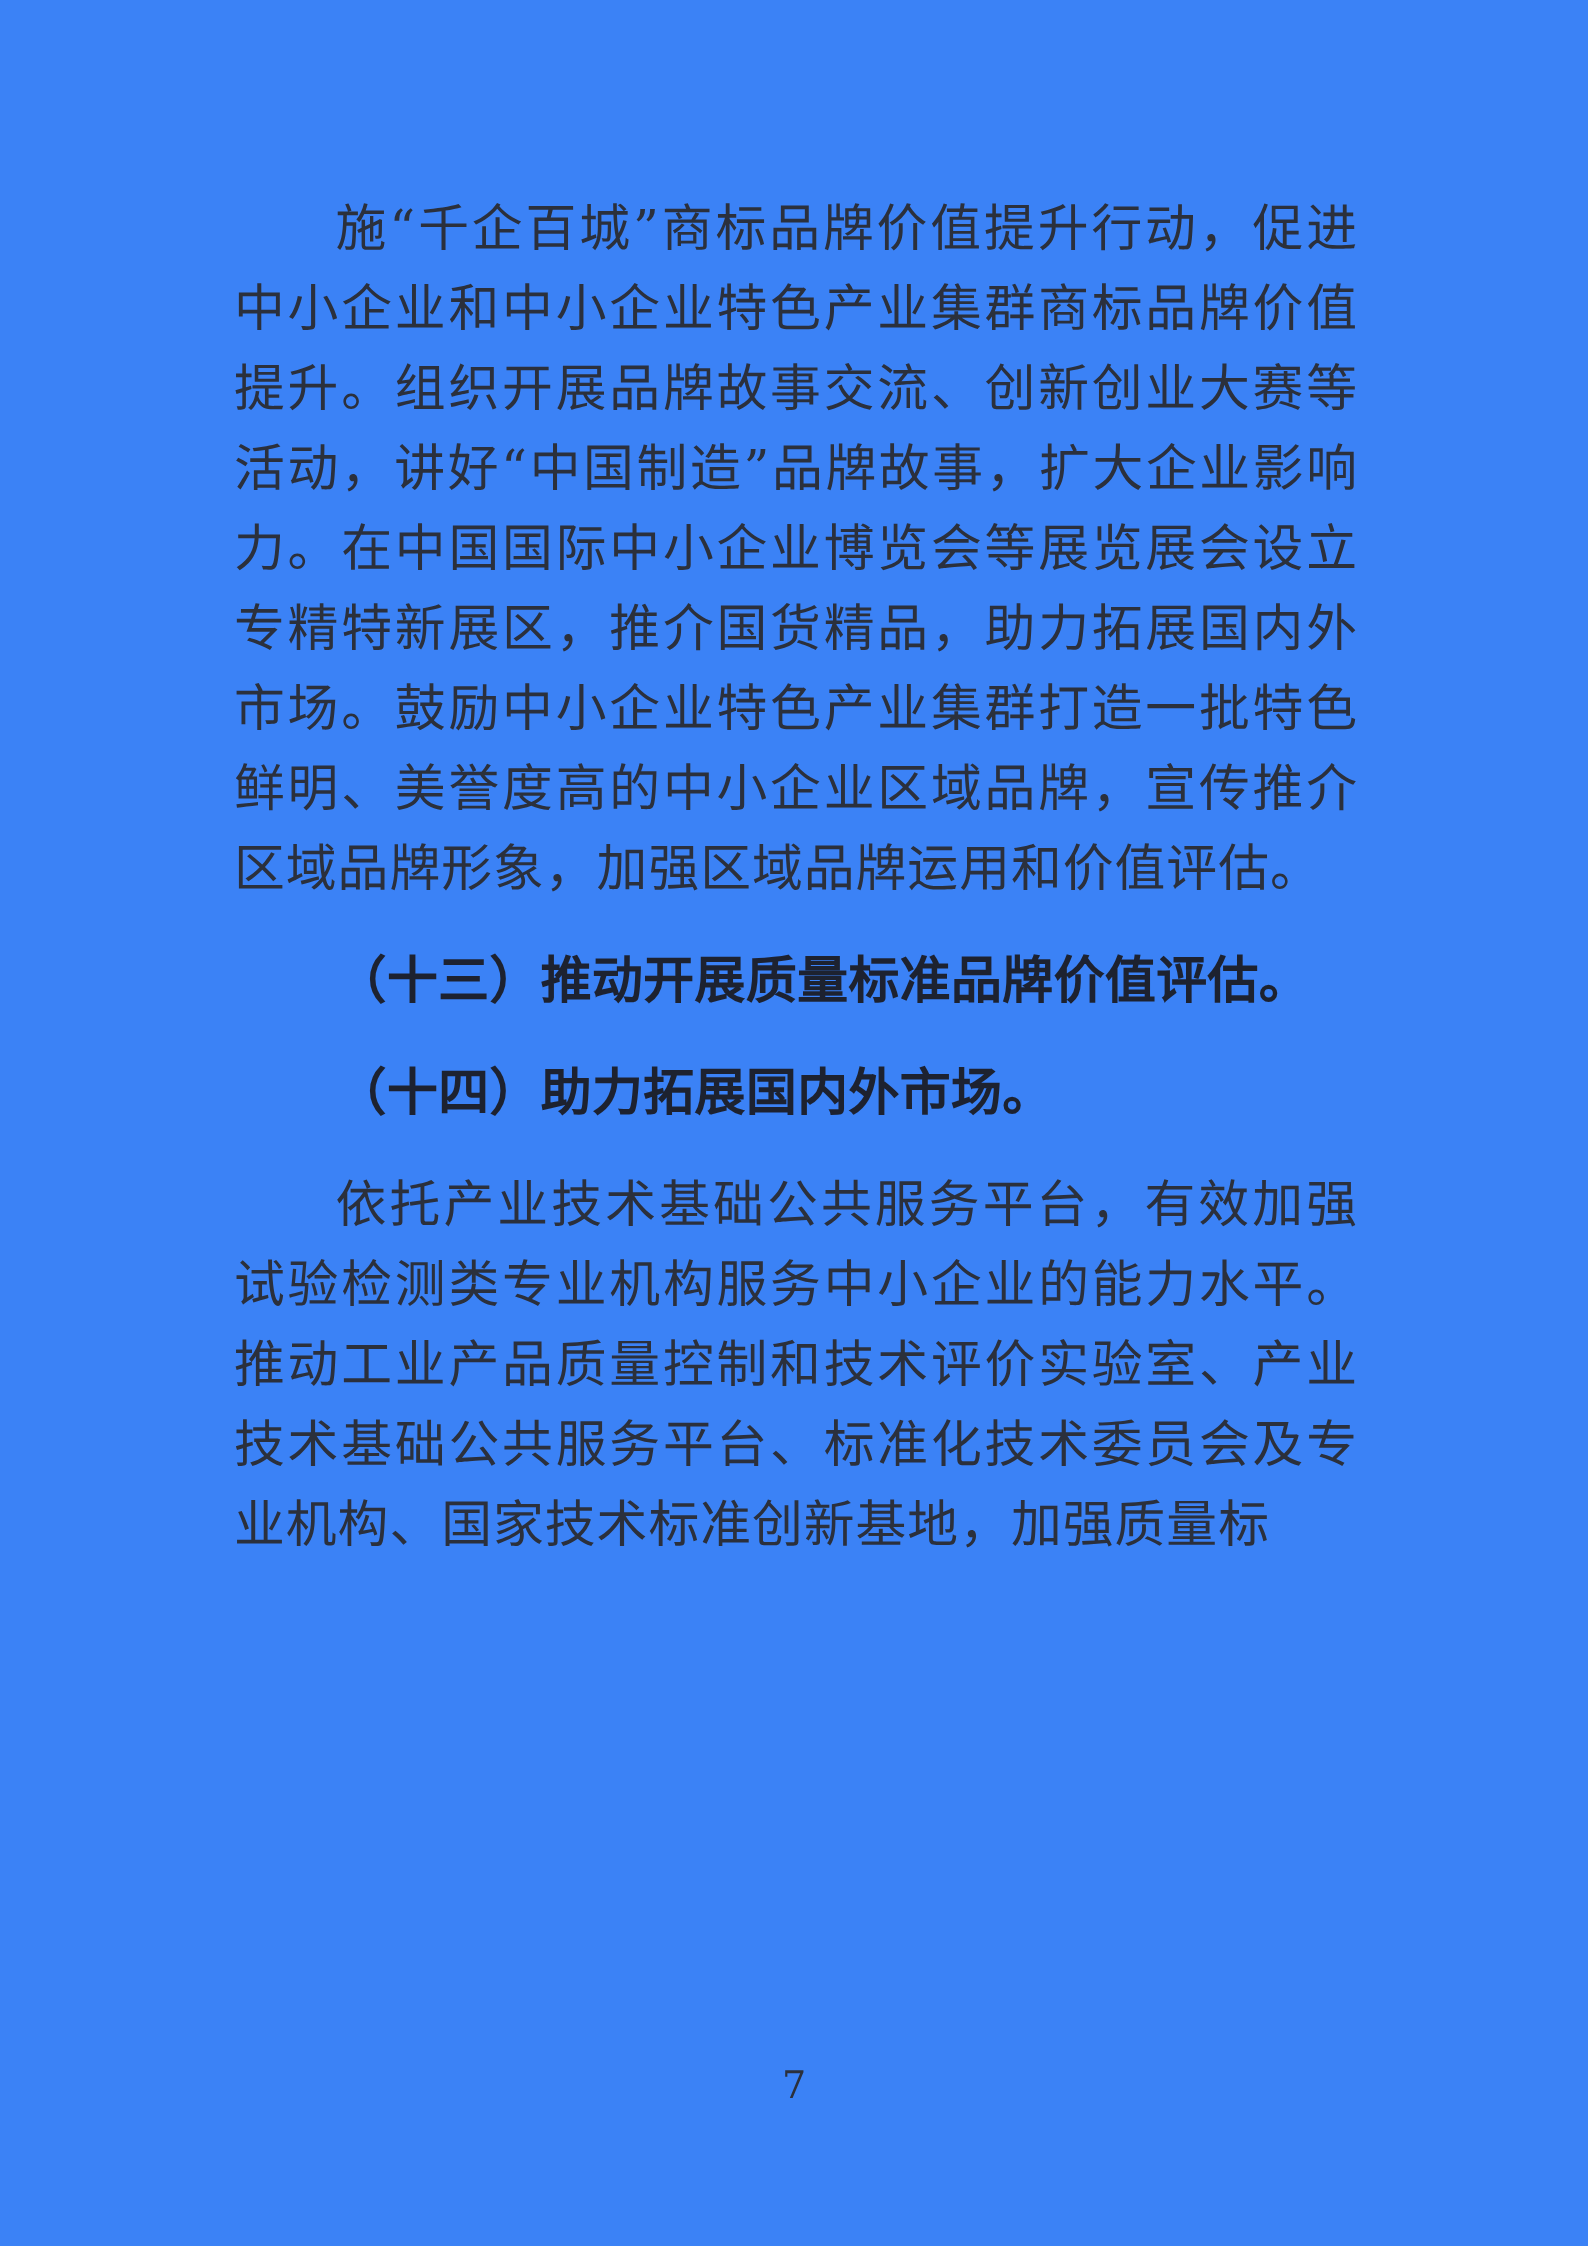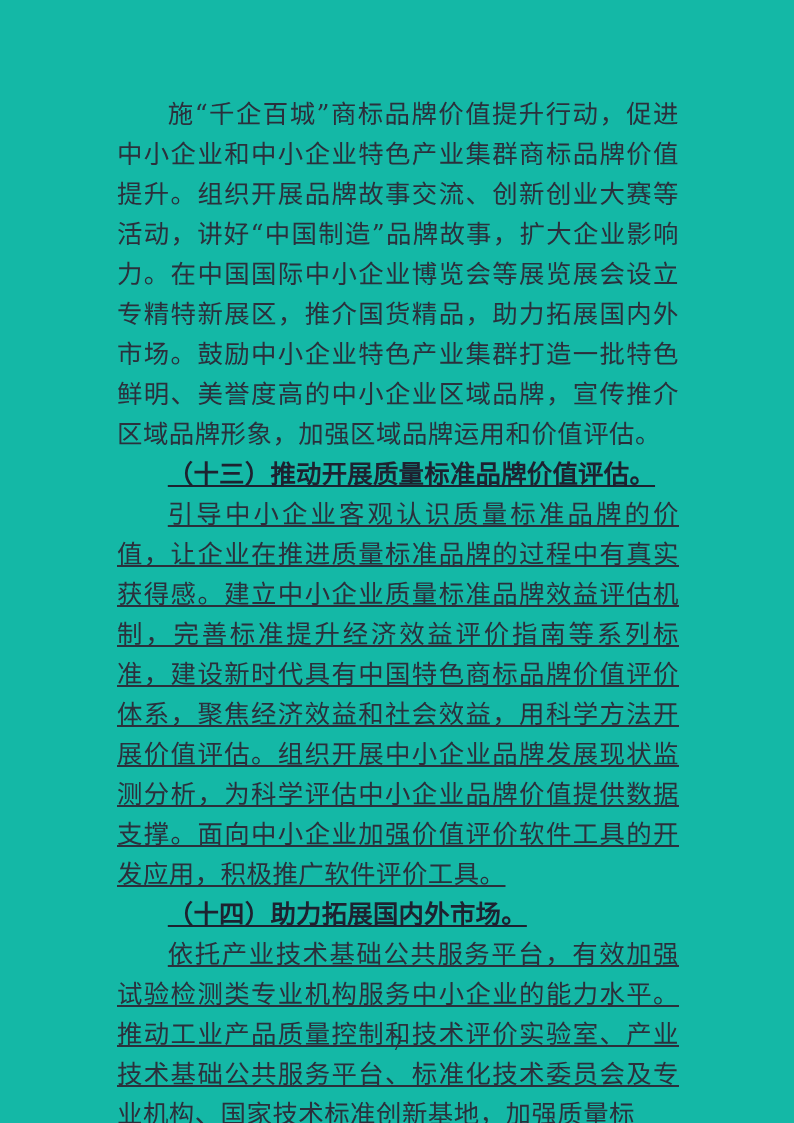--- a/index.html
+++ b/index.html
@@ -13,21 +13,21 @@
     height: 1123px;
     position: relative;
     overflow: hidden;
     font-family: "DejaVu Serif", "Liberation Serif", serif;
     background: #fefefe;
   }
 
   .page {
     position: absolute;
     inset: 0;
-    background: #14b8a6;
+    background: #3b82f6;
   }
 
   .content {
     position: absolute;
     left: 117px;
     top: 94px;
     width: 562px;
   }
 
   
@@ -53,22 +53,21 @@
     line-height: 40px;
     color: #1d2230;
     font-weight: 700;
     margin: 0;
     text-indent: 2em;
     letter-spacing: 0.01em;
     white-space: nowrap;
   }
 
   .block + .block {
-    margin-top: 0;
-    text-decoration: underline;
+    margin-top: 16px;
   }
 
   .page-number {
     position: absolute;
     left: 0;
     right: 0;
     top: 1032px;
     text-align: center;
     font-family: "DejaVu Serif", "Liberation Serif", serif;
     font-size: 19px;
@@ -80,21 +79,20 @@
 <body>
 
 <div class="page">
 
   <div class="content">
 
     <p class="para block">施“千企百城”商标品牌价值提升行动，促进中小企业和中小企业特色产业集群商标品牌价值提升。组织开展品牌故事交流、创新创业大赛等活动，讲好“中国制造”品牌故事，扩大企业影响力。在中国国际中小企业博览会等展览展会设立专精特新展区，推介国货精品，助力拓展国内外市场。鼓励中小企业特色产业集群打造一批特色鲜明、美誉度高的中小企业区域品牌，宣传推介区域品牌形象，加强区域品牌运用和价值评估。</p>
 
     <p class="heading block">（十三）推动开展质量标准品牌价值评估。</p>
 
-    <p class="para block">引导中小企业客观认识质量标准品牌的价值，让企业在推进质量标准品牌的过程中有真实获得感。建立中小企业质量标准品牌效益评估机制，完善标准提升经济效益评价指南等系列标准，建设新时代具有中国特色商标品牌价值评价体系，聚焦经济效益和社会效益，用科学方法开展价值评估。组织开展中小企业品牌发展现状监测分析，为科学评估中小企业品牌价值提供数据支撑。面向中小企业加强价值评价软件工具的开发应用，积极推广软件评价工具。</p>
 
     <p class="heading block">（十四）助力拓展国内外市场。</p>
 
     <p class="para block">依托产业技术基础公共服务平台，有效加强试验检测类专业机构服务中小企业的能力水平。推动工业产品质量控制和技术评价实验室、产业技术基础公共服务平台、标准化技术委员会及专业机构、国家技术标准创新基地，加强质量标</p>
 
   </div>
 
   <div class="page-number">7</div>
 
 </div>

